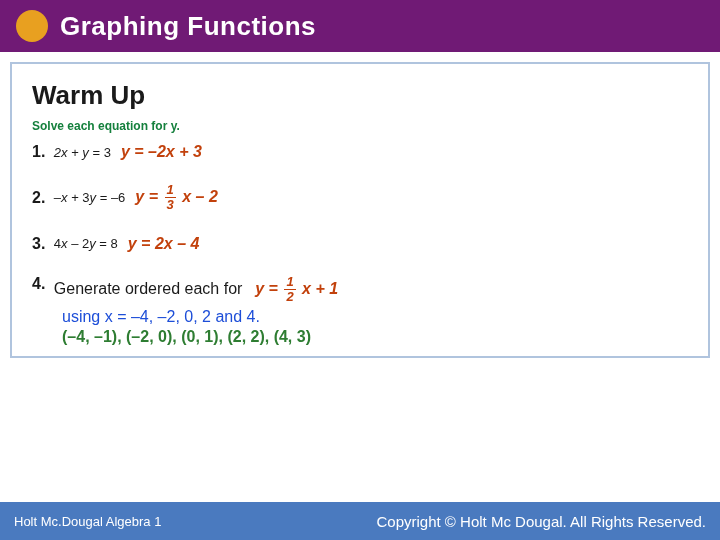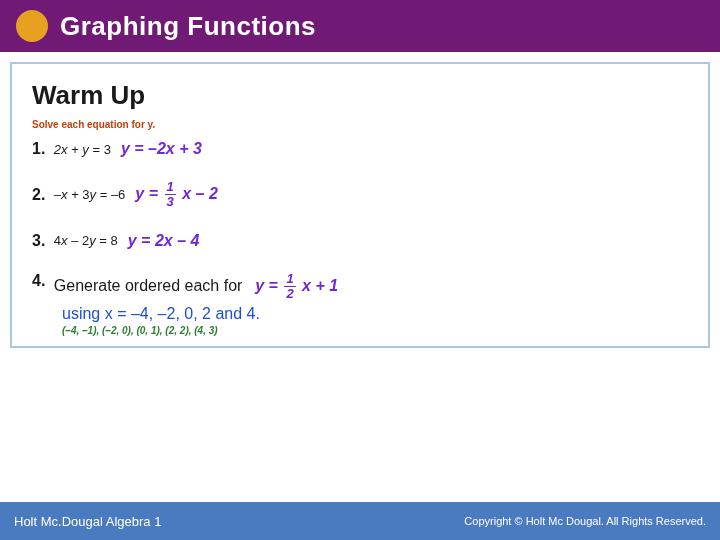--- a/index.html
+++ b/index.html
@@ -46,23 +46,23 @@
     }
 
     .warm-up-title {
       font-size: 26px;
       font-weight: bold;
       color: #1a1a1a;
       margin-bottom: 8px;
     }
 
     .instruction {
-      font-size: 10px;
-      font-weight: bold;
-      color: #c2410c;
+      font-size: 12px;
+      font-weight: bold;
+      color: #15803d;
       margin-bottom: 10px;
     }
 
     .problem {
       display: flex;
       align-items: center;
       margin-bottom: 22px;
       font-size: 16px;
       color: #1a1a1a;
     }
@@ -71,32 +71,31 @@
       font-weight: bold;
       font-size: 16px;
       margin-right: 4px;
     }
 
     .problem-text {
       font-size: 13px;
     }
 
     .answer {
-      color: #6d28d9;
+      color: #c2410c;
       font-style: italic;
       font-weight: bold;
       margin-left: 10px;
       font-size: 16px;
     }
 
     .pairs-answer {
       color: #2e7d32;
-      font-style: italic;
-      font-weight: bold;
-      font-size: 10px;
+      font-weight: bold;
+      font-size: 16px;
       padding-left: 30px;
     }
 
     
     .footer {
       background: #4a7abf;
       height: 38px;
       display: flex;
       align-items: center;
       justify-content: space-between;
@@ -107,21 +106,21 @@
       right: 0;
     }
 
     .footer-left {
       color: #fff;
       font-size: 13px;
     }
 
     .footer-right {
       color: #fff;
-      font-size: 11px;
+      font-size: 15px;
     }
 
     
     .fraction {
       display: inline-flex;
       flex-direction: column;
       align-items: center;
       vertical-align: middle;
       margin: 0 2px;
       font-size: 14px;

